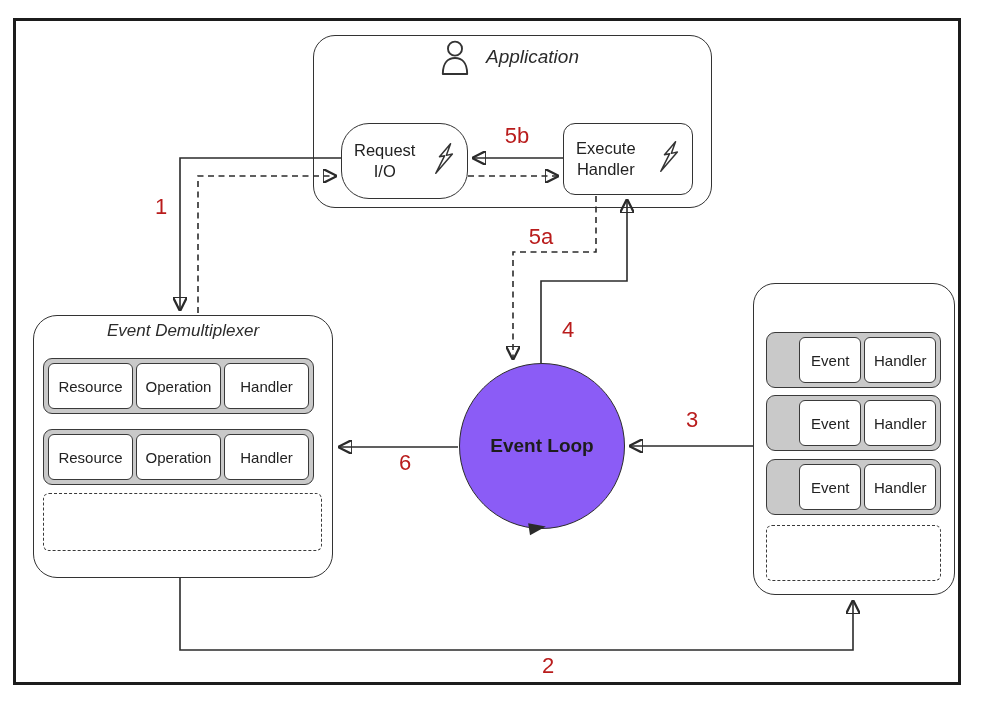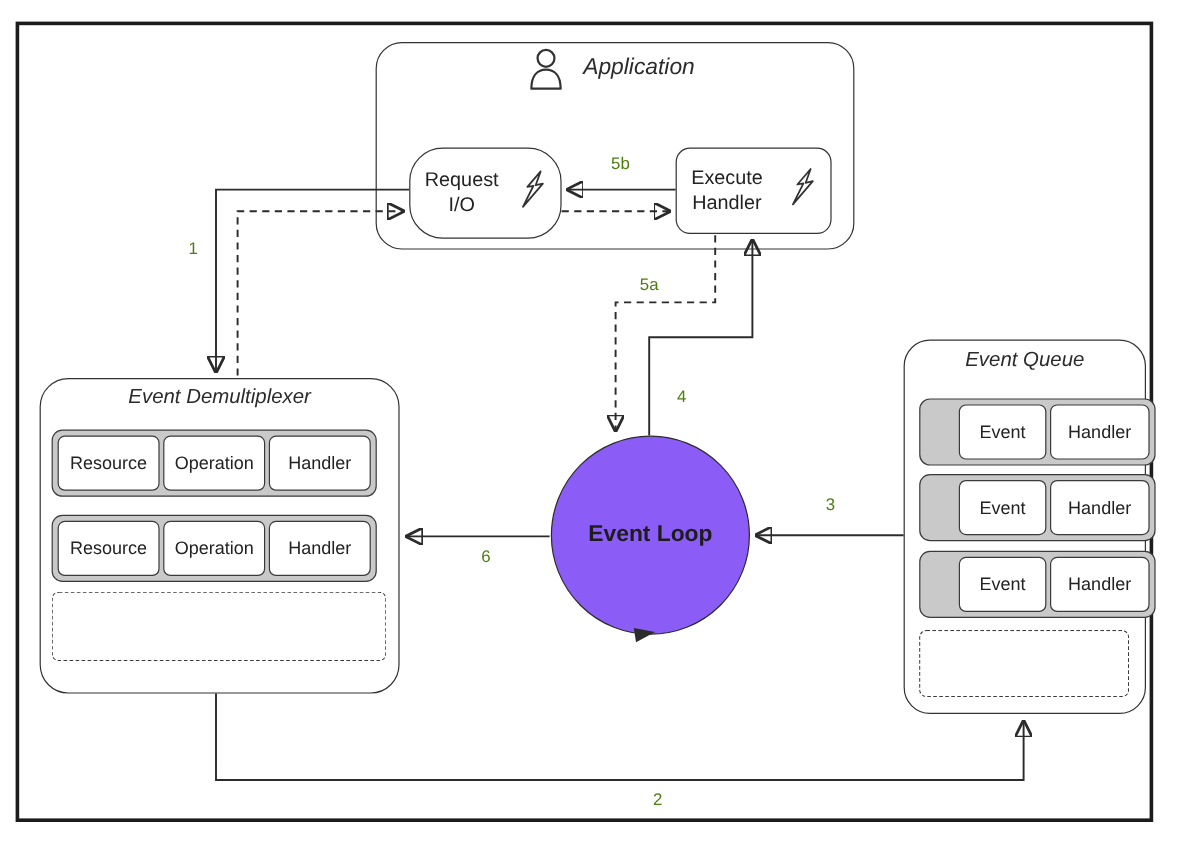--- a/index.html
+++ b/index.html
@@ -31,42 +31,42 @@
   }
   .reqio{left:341px;top:123px;width:127px;height:76px;border-radius:28px;}
   .exech{left:563px;top:123px;width:130px;height:72px;}
   .io-label{font-size:16.5px;line-height:1.25;text-align:center;color:#222;}
   .person{position:absolute;left:440px;top:40px;}
   .gray-row{
     position:absolute;background:#c9c9c9;border:1.6px solid #3a3a3a;border-radius:9px;
     box-sizing:border-box;display:flex;gap:3px;padding:4px;
   }
   .demux-row{left:43px;width:271px;height:56px;}
-  .queue-row{left:766px;width:197px;height:56px;padding-left:32px;}
+  .queue-row{left:766px;width:175px;height:56px;padding-left:32px;}
   .cell{
     flex:1;background:#fff;border:1.5px solid #3a3a3a;border-radius:6px;
     display:flex;align-items:center;justify-content:center;font-size:15px;color:#222;
     box-sizing:border-box;white-space:nowrap;
   }
   .cell.ev{flex:0.87;}
   .dashed-row{
     position:absolute;background:#fff;border:1.6px dashed #3a3a3a;border-radius:6px;
     box-sizing:border-box;
   }
   .loop-circle{
     position:absolute;left:459px;top:363px;width:166px;height:166px;border-radius:50%;
     border:1.6px solid #2b2b2b;background:#8b5cf6;box-sizing:border-box;
     display:flex;align-items:center;justify-content:center;
   }
   .loop-label{font-weight:bold;font-size:19px;color:#1d1d1d;}
   .wires{position:absolute;left:0;top:0;pointer-events:none;}
   .wires path{fill:none;stroke:#2b2b2b;stroke-width:1.6px;}
   .wires path.dash{stroke-dasharray:6 4.5;}
   .num{
-    position:absolute;font-size:14px;color:#4d7c0f;transform:translate(-50%,-50%);
+    position:absolute;font-size:22px;color:#b91c1c;transform:translate(-50%,-50%);
     background:transparent;white-space:nowrap;
   }
 </style>
 </head>
 <body>
 
 <div id="stage">
   <div class="frame"></div>
 
   <div class="rbox app-box"></div>
@@ -111,21 +111,20 @@
     <div class="cell">Handler</div>
   </div>
   <div class="gray-row demux-row" style="top:429px">
     <div class="cell">Resource</div>
     <div class="cell">Operation</div>
     <div class="cell">Handler</div>
   </div>
   <div class="dashed-row" style="left:43px;top:493px;width:279px;height:58px;"></div>
 
   <div class="rbox queue-box"></div>
-  <div class="title queue-title">Event Queue</div>
 
   <div class="gray-row queue-row" style="top:332px">
     <div class="cell ev">Event</div>
     <div class="cell">Handler</div>
   </div>
   <div class="gray-row queue-row" style="top:395px">
     <div class="cell ev">Event</div>
     <div class="cell">Handler</div>
   </div>
   <div class="gray-row queue-row" style="top:459px">

